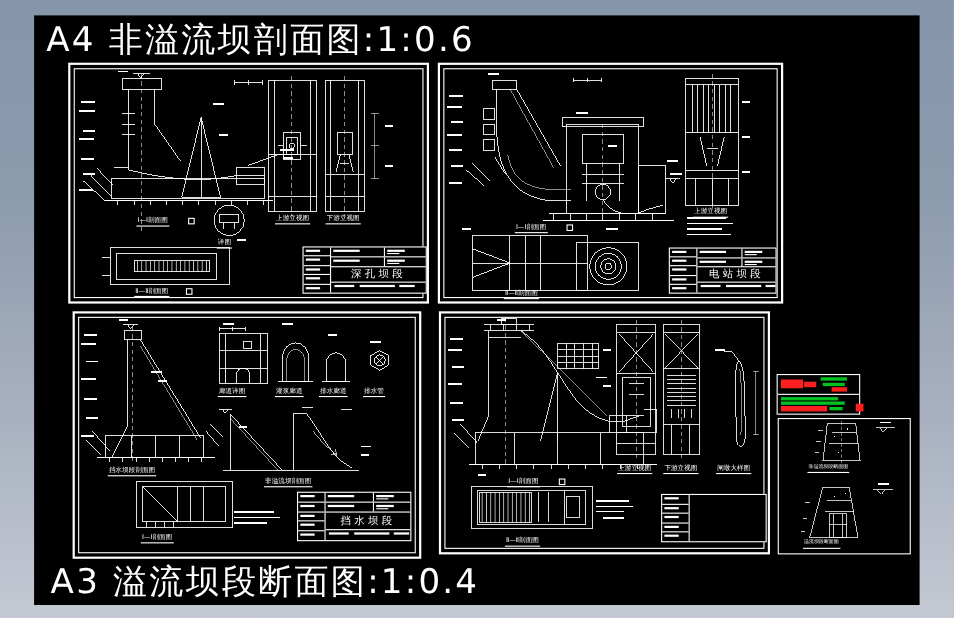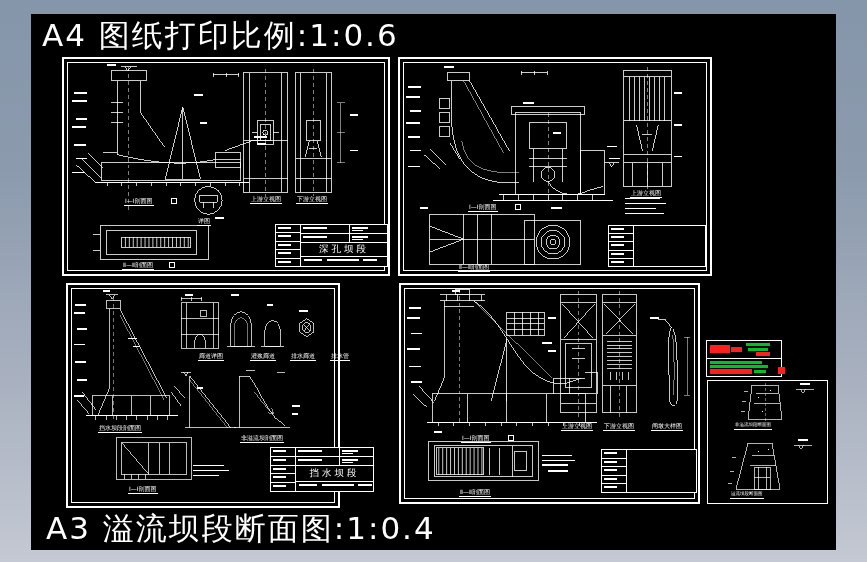--- a/index.html
+++ b/index.html
@@ -53,21 +53,21 @@
   .red-sq{position:absolute;left:747px;top:353px;width:7px;height:7px;background:#ff1f1f;}
   .dbox{position:absolute;left:676px;top:366px;width:121px;height:124px;
        border:1px solid #fff;background:#000;box-sizing:border-box;}
   .dbox>svg{position:absolute;inset:0;width:100%;height:100%;}
 </style>
 </head>
 <body>
 
 <div class="canvas">
 
-  <div class="banner banner-top">A4 图纸打印比例:1:0.6</div>
+  <div class="banner banner-top">A4 非溢流坝剖面图:1:0.6</div>
   <div class="banner banner-bottom">A3 溢流坝段断面图:1:0.4</div>
 
   <div class="sheet" style="left:31px;top:43px;width:328px;height:219px">
     <div class="sheet-inner">
       <svg viewBox="0 0 322 208" preserveAspectRatio="none" shape-rendering="crispEdges">
         <defs>
             <pattern id="tl-hv" width="4" height="12" patternUnits="userSpaceOnUse">
               <path d="M2,0V12" stroke="#fff" stroke-width="0.8"></path>
             </pattern>
           </defs>
@@ -195,25 +195,37 @@
       <span class="lbl" style="left:226px;top:127px">上游立视图</span>
       <span class="lbl" style="left:54px;top:201px">Ⅱ—Ⅱ剖面图</span>
       <div class="tblock" style="left:204px;top:162px;width:98px;height:42px">
         <div class="tb-left">
             <div></div>
             <div></div>
             <div></div>
             <div></div>
             <div></div>
           </div>
+        <div class="tb-right">
+          <div class="tb-r1">
+              <div class="c1"></div>
+              <div class="c2"></div>
+            </div>
+          <div class="tb-r1">
+              <div class="c1"></div>
+              <div class="c2"></div>
+            </div>
+          <div class="tb-name">电站坝段</div>
+          <div class="tb-r4"></div>
+        </div>
       </div>
     </div>
   </div>
 
-  <div class="sheet" style="left:35px;top:269px;width:274px;height:225px">
+  <div class="sheet" style="left:35px;top:269px;width:317px;height:225px">
     <div class="sheet-inner">
       <svg viewBox="0 0 307 215" preserveAspectRatio="none" shape-rendering="crispEdges">
         <g stroke="#fff" fill="none" stroke-width="0.8">
           <path d="M128,10h24M128,8v4M140,8v4M152,8v4"></path>
           <rect x="41" y="12" width="16" height="8"></rect>
           <path d="M44,20v80l-14,28M56,20l55,90"></path>
           <path d="M56,26l52,86" stroke-width="0.5"></path>
           <rect x="24" y="108" width="90" height="20"></rect>
           <path d="M48,108v20M70,108v20M92,108v20"></path>
           <path d="M16,128h108" stroke-width="1.2"></path>

